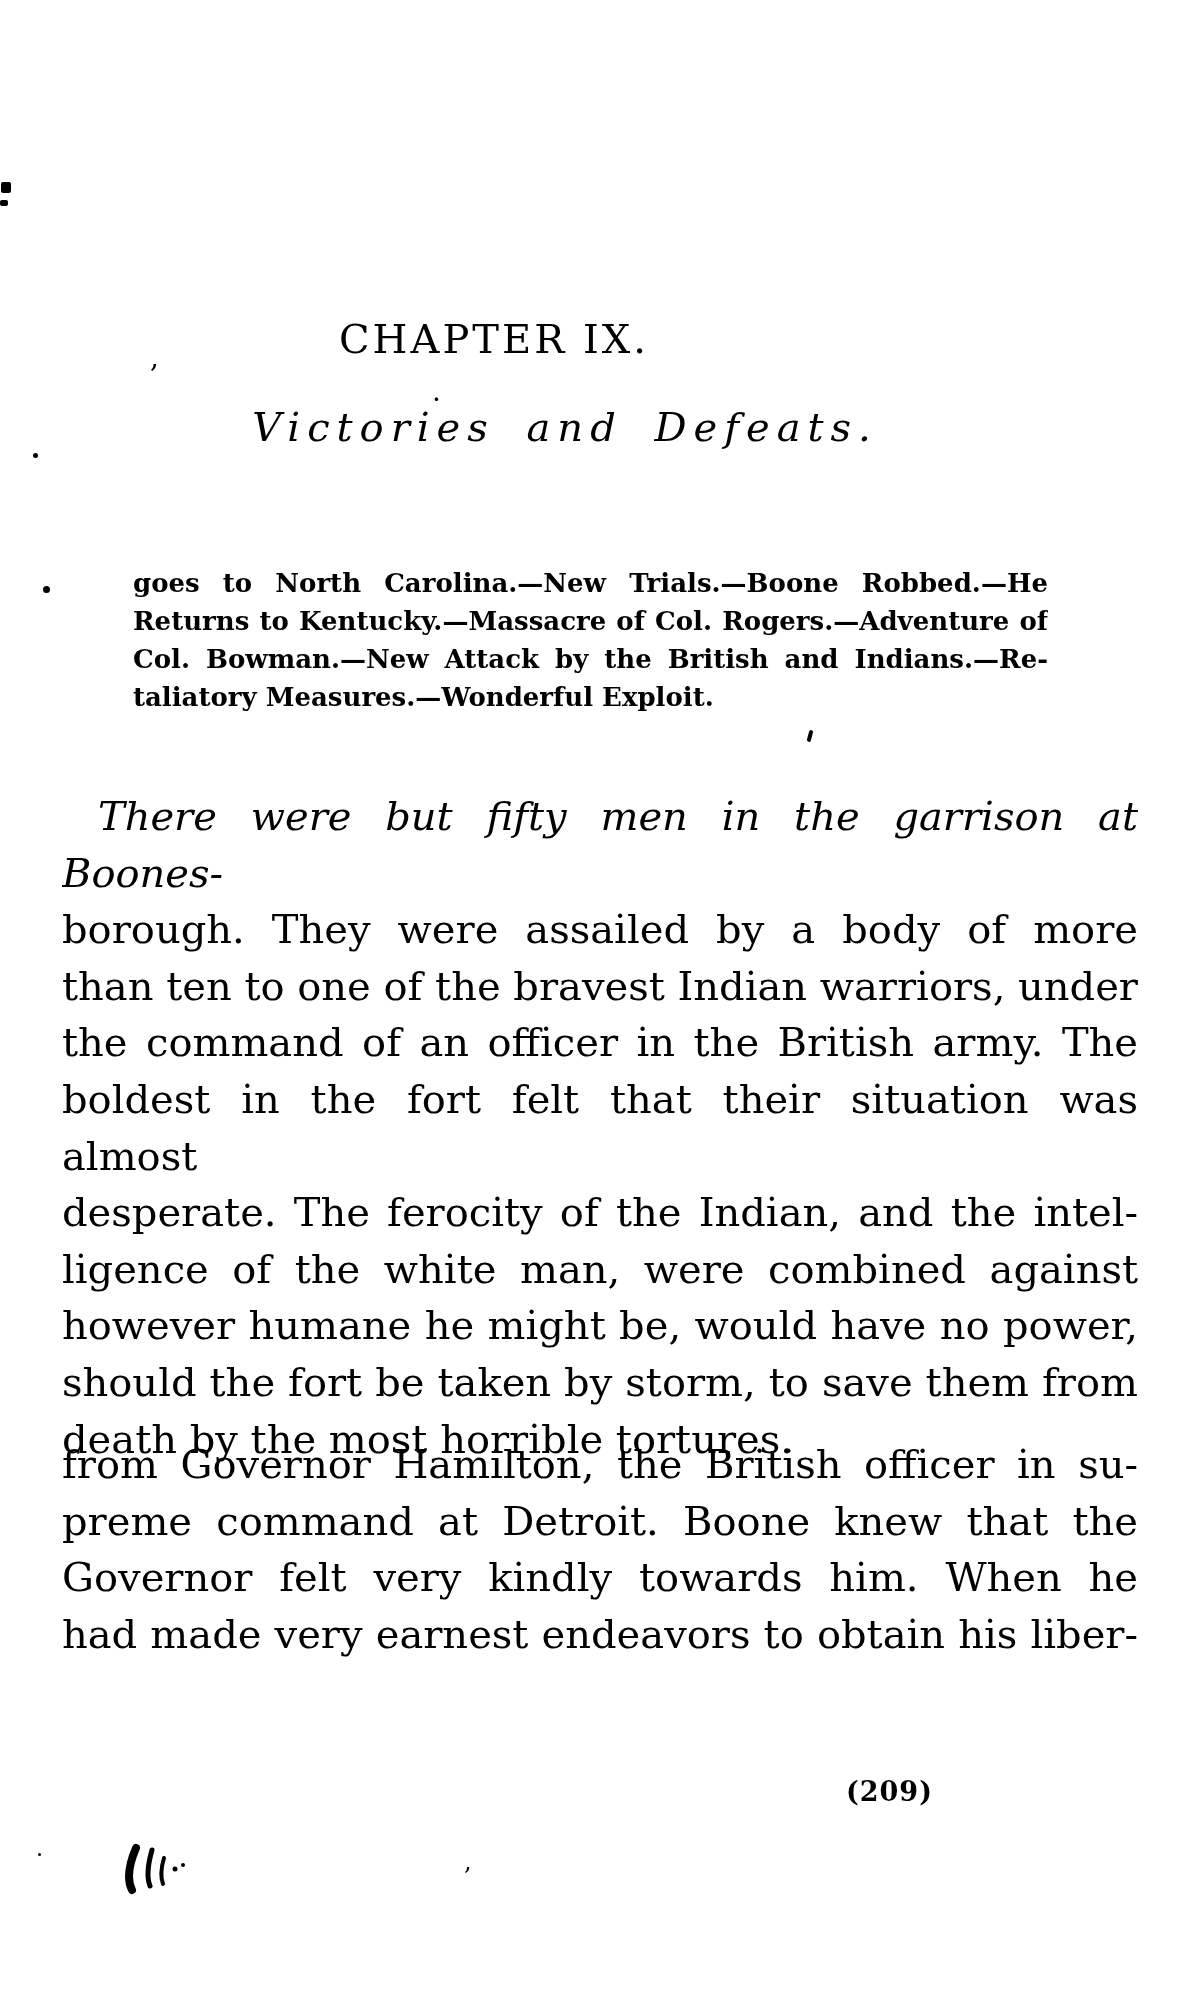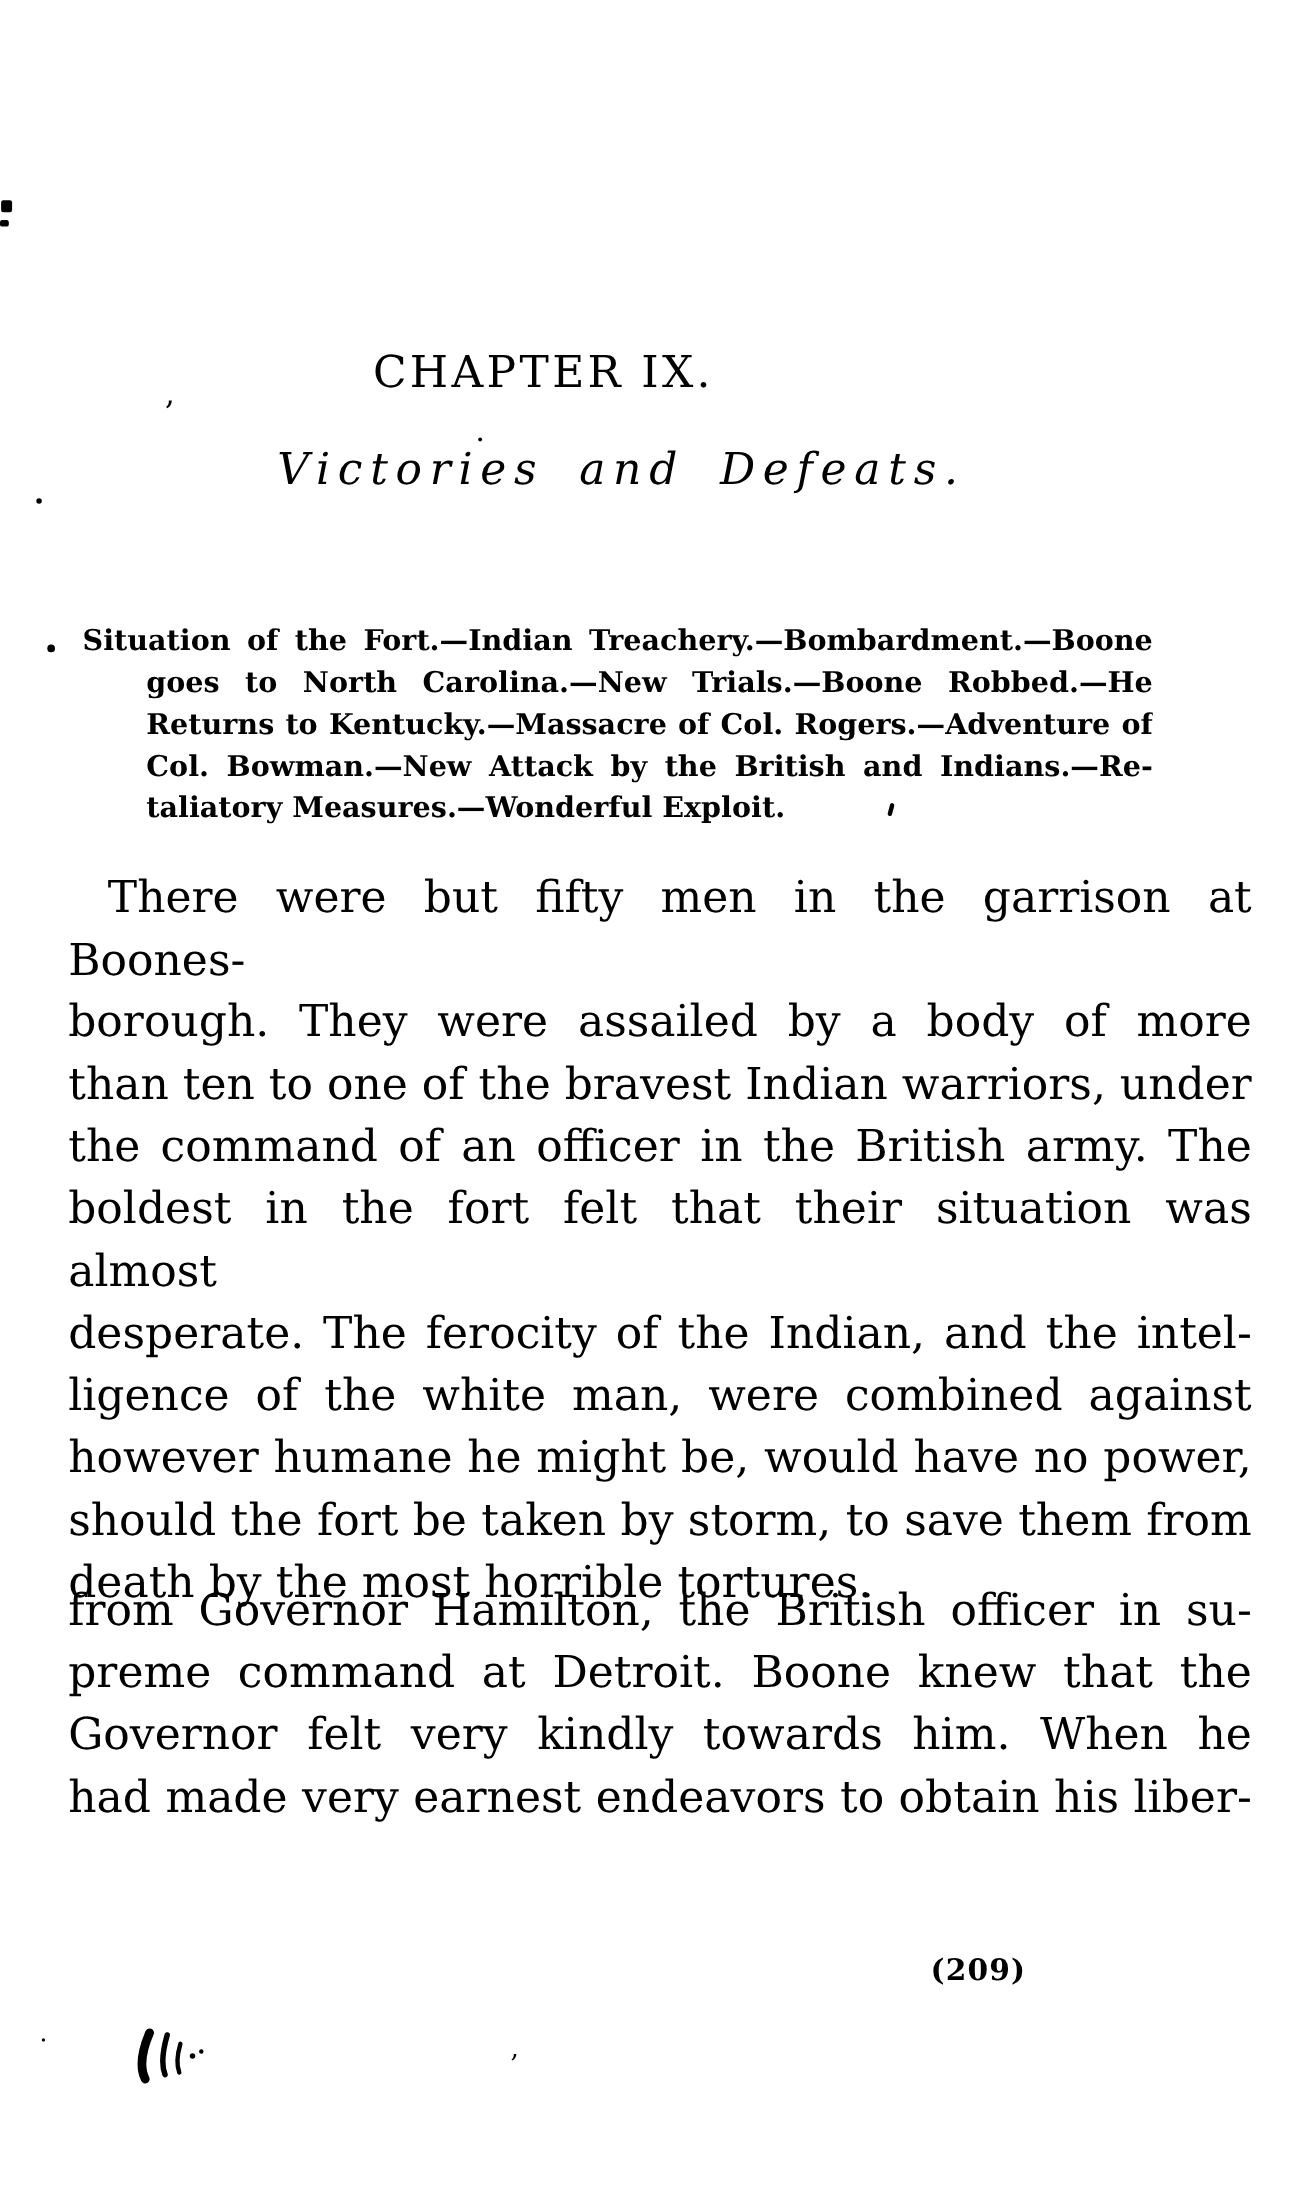--- a/index.html
+++ b/index.html
@@ -39,42 +39,41 @@
   .body-para{
     left:62px;width:1076px;
     font-size:40px;line-height:56.6px;
   }
   .para-1{top:788px;}
   .para-2{top:1436px;}
   .body-line{
     text-align:justify;text-align-last:justify;
     overflow:hidden;
   }
-  .body-line.indent{text-indent:36px;}
+  .body-line.indent{text-indent:36px;font-style:italic;}
   .body-line.last{text-align-last:left;}
   
   .page-number{
     top:1776px;left:846px;
     font-size:27px;font-weight:700;letter-spacing:1px;
   }
   
   .dot{background:#000;border-radius:50%;}
   .smudge{background:#000;border-radius:2px;}
   .glyph-mark{font-size:28px;line-height:1;}
   .tick{background:#000;border-radius:2px;transform:rotate(15deg);}
 </style>
 </head>
 <body>
 
 <div class="abs chapter-heading">CHAPTER IX.</div>
 
 <div class="abs chapter-title">Victories and Defeats.</div>
 
 <div class="abs summary">
-  <div class="sum-line">Situation of the Fort.—Indian Treachery.—Bombardment.—Boone</div>
   <div class="sum-line cont">goes to North Carolina.—New Trials.—Boone Robbed.—He</div>
   <div class="sum-line cont">Returns to Kentucky.—Massacre of Col. Rogers.—Adventure of</div>
   <div class="sum-line cont">Col. Bowman.—New Attack by the British and Indians.—Re-</div>
   <div class="sum-line cont last">taliatory Measures.—Wonderful Exploit.</div>
 </div>
 
 <div class="abs body-para para-1">
   <div class="body-line indent">There were but fifty men in the garrison at Boones-</div>
   <div class="body-line">borough. They were assailed by a body of more</div>
   <div class="body-line">than ten to one of the bravest Indian warriors, under</div>

